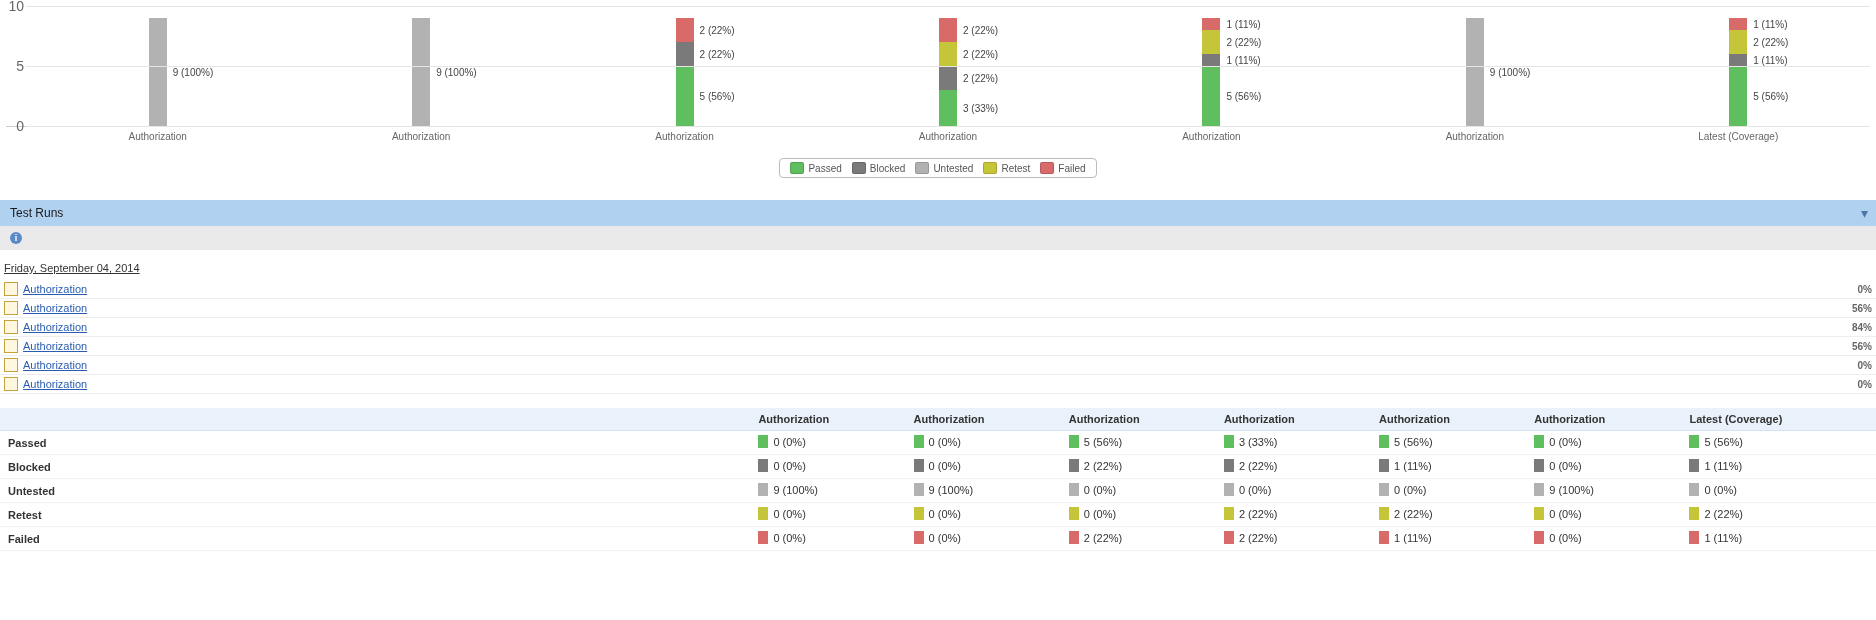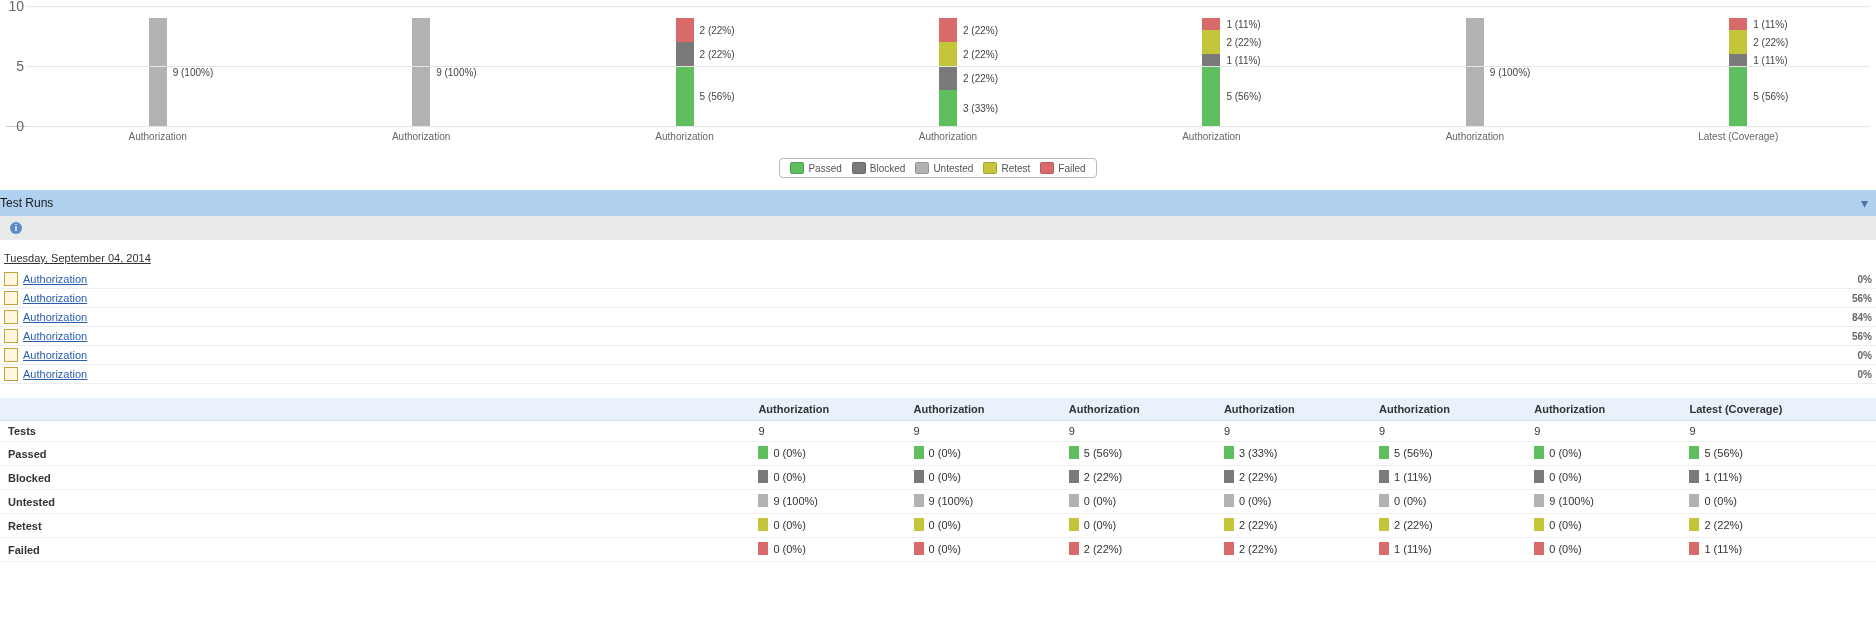--- a/index.html
+++ b/index.html
@@ -21,21 +21,21 @@
   .legend-box{display:inline-flex;align-items:center;border:1px solid #bbb;border-radius:4px;padding:3px 10px;gap:10px;background:#fff;}
   .legend-item{display:inline-flex;align-items:center;gap:4px;font-size:10px;color:#555;}
   .swatch{width:12px;height:10px;border:1px solid rgba(0,0,0,.15);border-radius:2px;}
   
   .c-passed{background:#5fbf5f;}
   .c-blocked{background:#7a7a7a;}
   .c-untested{background:#b2b2b2;}
   .c-retest{background:#c5c53a;}
   .c-failed{background:#d96a6a;}
   
-  .section-header{background:#b1d1f0;color:#1a1a1a;font-size:12px;padding:6px 0;margin-top:6px;position:relative;}
+  .section-header{background:#b1d1f0;color:#1a1a1a;font-size:12px;padding:6px 10px;margin-top:16px;position:relative;}
   .section-icon{position:absolute;right:8px;top:50%;transform:translateY(-50%);color:#4a77a8;font-size:14px;cursor:pointer;}
   
   .info-bar{background:#eaeaea;padding:6px 10px;font-size:10px;font-weight:bold;color:#555;display:flex;align-items:center;gap:6px;}
   .info-icon{width:12px;height:12px;border-radius:50%;background:#5a8bc9;color:#fff;font-weight:bold;font-size:9px;display:inline-flex;align-items:center;justify-content:center;}
   
   .date-heading{text-decoration:underline;font-size:11px;color:#333;padding:12px 4px 6px;}
   
   .run-row{display:flex;align-items:center;border-bottom:1px solid #eee;padding:2px 4px;font-size:11px;}
   .run-icon{width:12px;height:12px;border:1px solid #c8a23a;background:#fff7df;margin-right:5px;flex-shrink:0;}
   .run-link{color:#2a5db0;}
@@ -184,21 +184,21 @@
 
 <div class="section-header">
   <span>Test Runs</span>
   <span class="section-icon">▾</span>
 </div>
 
 <div class="info-bar">
   <span class="info-icon">i</span>
 </div>
 
-<div class="date-heading">Tuesday, September 04, 2014</div>
+<div class="date-heading">Friday, September 04, 2014</div>
 
 <div id="runs-list">
     <div class="run-row">
       <span class="run-icon"></span>
       <a class="run-link" href="#">Authorization</a>
       <span class="run-pct">0%</span>
     </div>
     <div class="run-row">
       <span class="run-icon"></span>
       <a class="run-link" href="#">Authorization</a>
@@ -234,30 +234,20 @@
         <th>Authorization</th>
         <th>Authorization</th>
         <th>Authorization</th>
         <th>Authorization</th>
         <th>Authorization</th>
         <th>Latest (Coverage)</th>
       </tr>
     </thead>
     <tbody>
       <tr>
-        <td class="row-label">Tests</td>
-        <td>9</td>
-        <td>9</td>
-        <td>9</td>
-        <td>9</td>
-        <td>9</td>
-        <td>9</td>
-        <td>9</td>
-      </tr>
-      <tr>
         <td class="row-label">Passed</td>
         <td><span class="cell">
             <span class="cell-sw c-passed"></span>
             <span>0 (0%)</span>
           </span></td>
         <td><span class="cell">
             <span class="cell-sw c-passed"></span>
             <span>0 (0%)</span>
           </span></td>
         <td><span class="cell">

